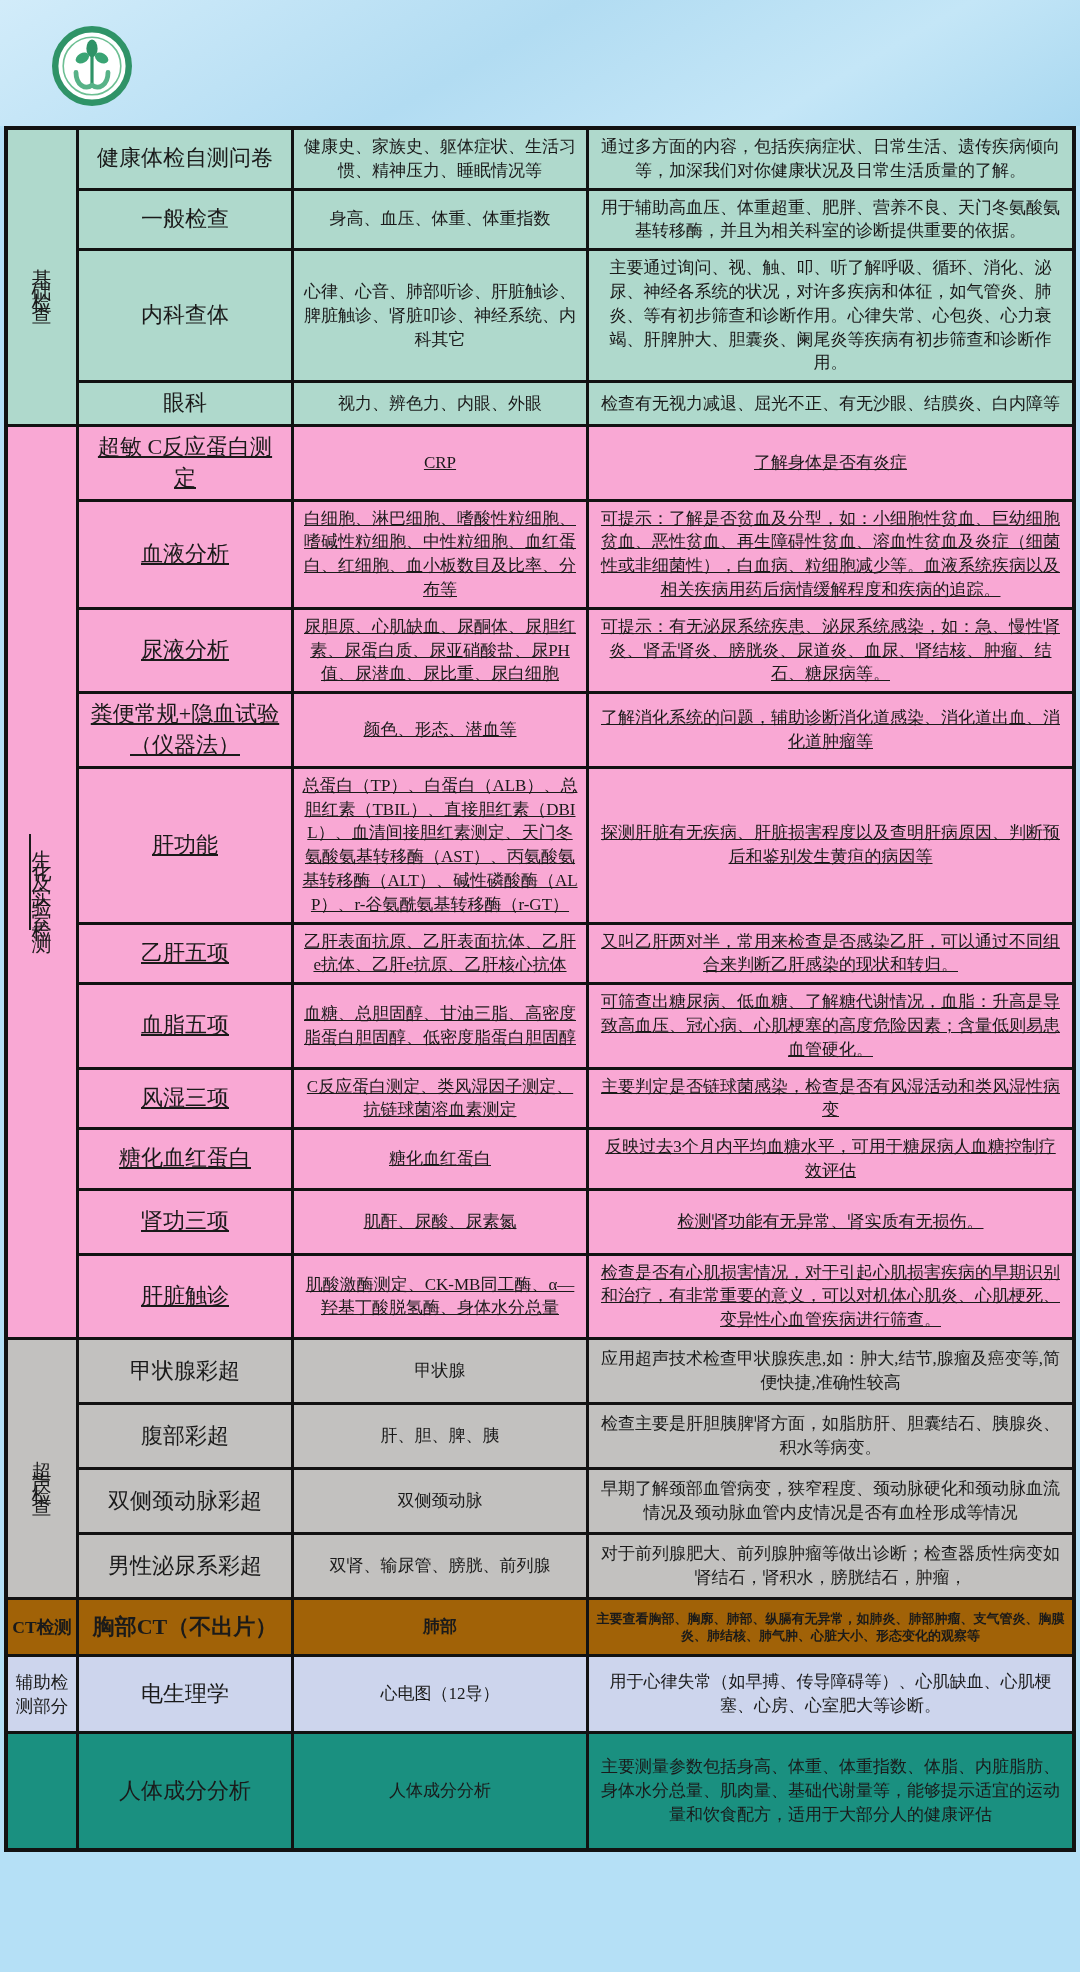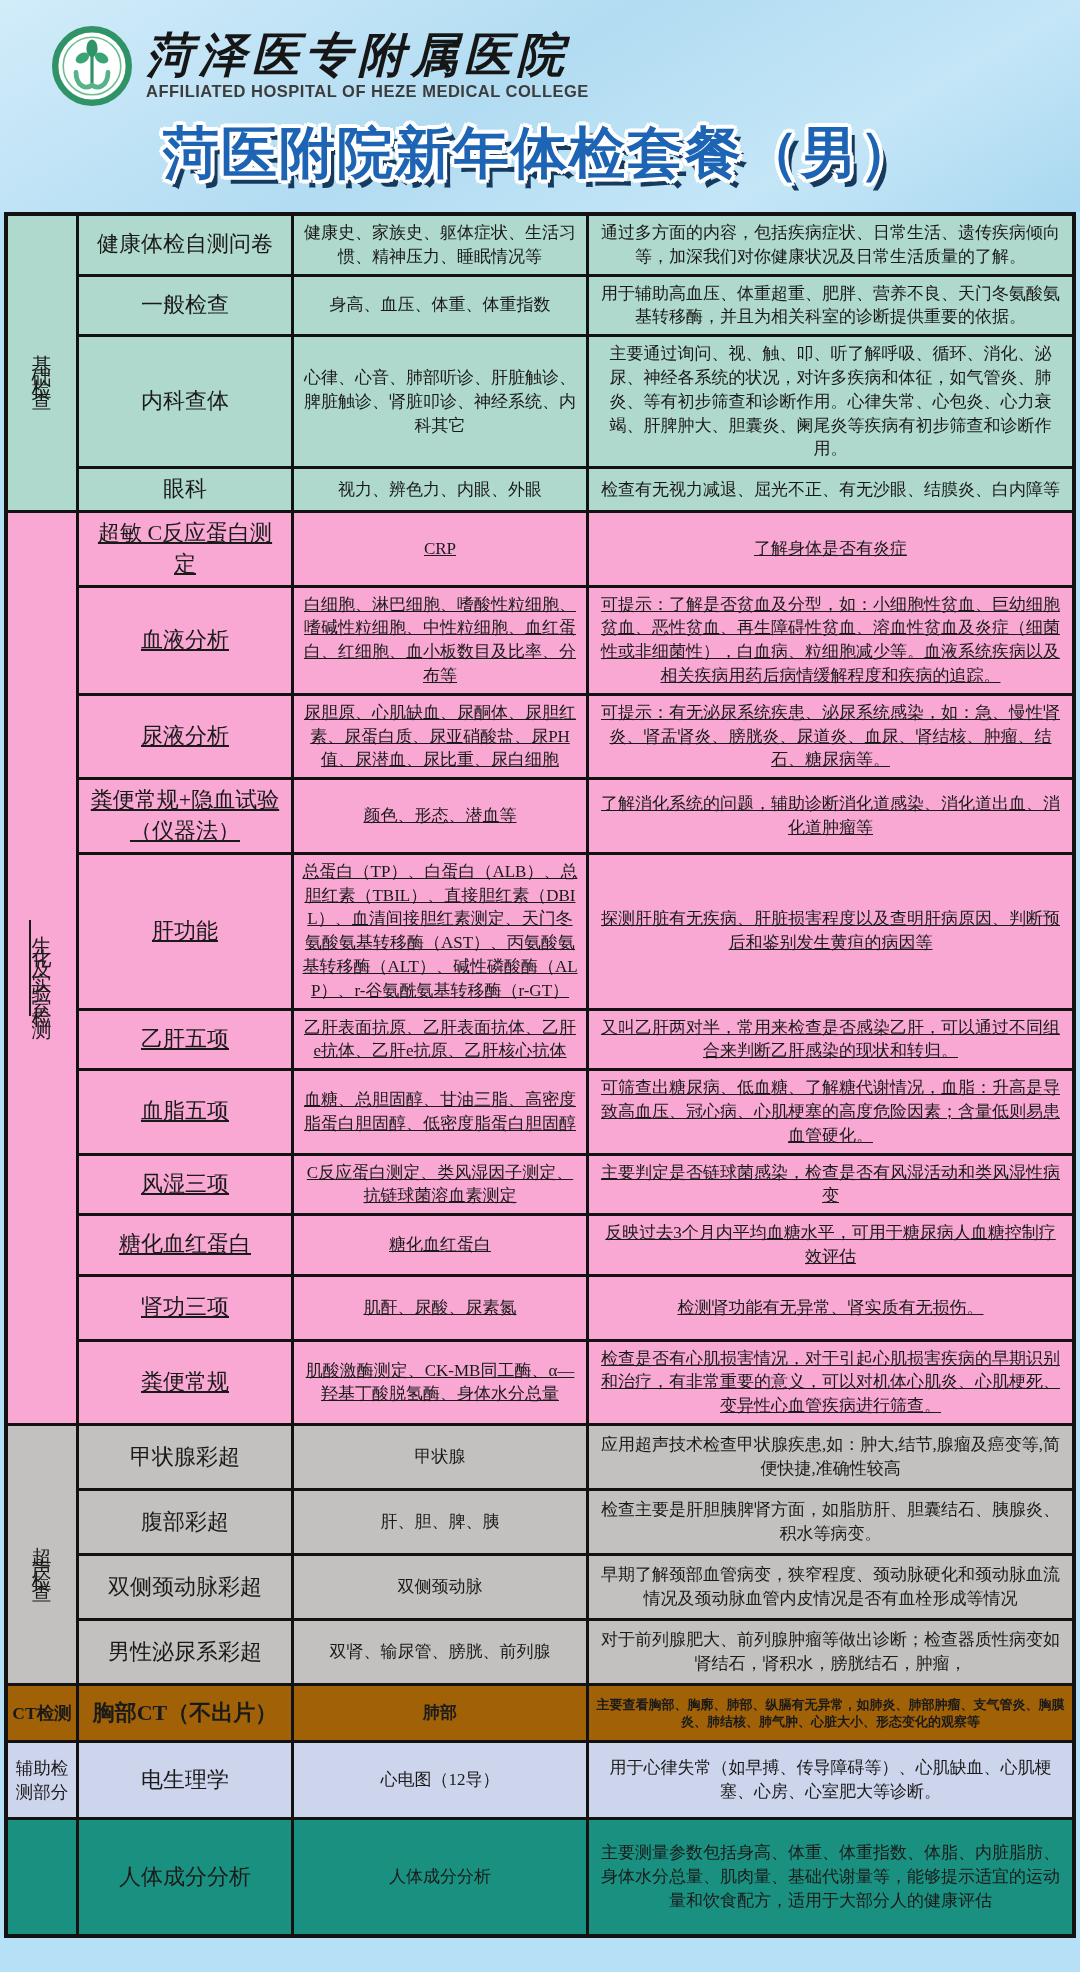--- a/index.html
+++ b/index.html
@@ -99,26 +99,21 @@
     <svg class="logo" viewBox="0 0 100 100">
       <circle cx="50" cy="50" r="46" fill="#ffffff" stroke="#2f9367" stroke-width="8"></circle>
       <circle cx="50" cy="50" r="36" fill="#ffffff" stroke="#6dbf93" stroke-width="2"></circle>
       <path d="M50 30 C50 42 50 58 50 72" stroke="#2f9367" stroke-width="4" fill="none"></path>
       <ellipse cx="50" cy="28" rx="7" ry="11" fill="#2f9367"></ellipse>
       <ellipse cx="38" cy="40" rx="9" ry="6" fill="#3aa474" transform="rotate(-30 38 40)"></ellipse>
       <ellipse cx="62" cy="40" rx="9" ry="6" fill="#3aa474" transform="rotate(30 62 40)"></ellipse>
       <path d="M30 58 C30 74 42 80 50 74" stroke="#57b287" stroke-width="6" fill="none" stroke-linecap="round"></path>
       <path d="M70 58 C70 74 58 80 50 74" stroke="#57b287" stroke-width="6" fill="none" stroke-linecap="round"></path>
     </svg>
-    <div class="brand-text">
-      <div class="brand-zh">菏泽医专附属医院</div>
-      <div class="brand-en">AFFILIATED HOSPITAL OF HEZE MEDICAL COLLEGE</div>
-    </div>
   </div>
-  <div class="title">菏医附院新年体检套餐（男）</div>
 </div>
 
 <table class="pkg-table">
   <tbody>
 
   <tr class="sec-base">
     <td class="side" rowspan="4">
           <div class="vtext">基础检查</div>
         </td>
     <td class="cname">健康体检自测问卷</td>
@@ -188,21 +183,21 @@
     <td class="cname">糖化血红蛋白</td>
     <td class="citems">糖化血红蛋白</td>
     <td class="cdesc">反映过去3个月内平均血糖水平，可用于糖尿病人血糖控制疗效评估</td>
   </tr>
   <tr class="sec-lab row-tall">
     <td class="cname">肾功三项</td>
     <td class="citems">肌酐、尿酸、尿素氮</td>
     <td class="cdesc">检测肾功能有无异常、肾实质有无损伤。</td>
   </tr>
   <tr class="sec-lab">
-    <td class="cname">粪便常规</td>
+    <td class="cname">肝脏触诊</td>
     <td class="citems">肌酸激酶测定、CK-MB同工酶、α—羟基丁酸脱氢酶、身体水分总量</td>
     <td class="cdesc">检查是否有心肌损害情况，对于引起心肌损害疾病的早期识别和治疗，有非常重要的意义，可以对机体心肌炎、心肌梗死、变异性心血管疾病进行筛查。</td>
   </tr>
 
   <tr class="sec-us row-tall">
     <td class="side" rowspan="4">
           <div class="vtext">超声检查</div>
         </td>
     <td class="cname">甲状腺彩超</td>
     <td class="citems">甲状腺</td>

